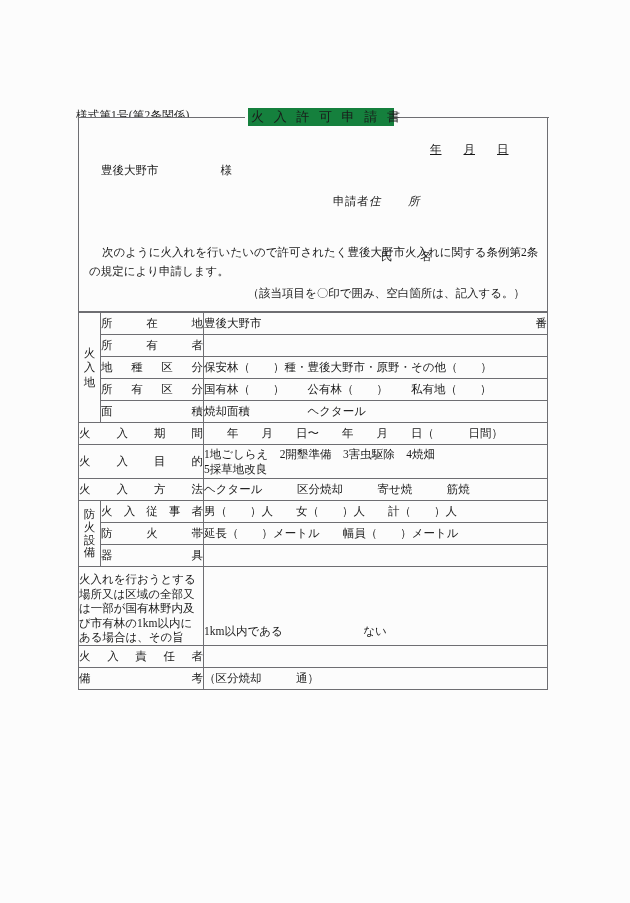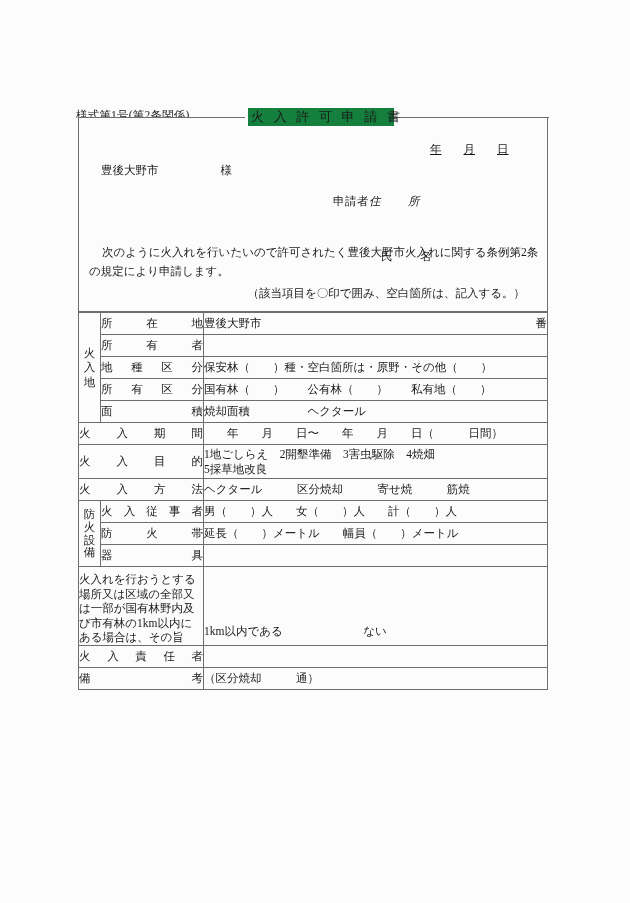--- a/index.html
+++ b/index.html
@@ -272,21 +272,21 @@
       </tr>
       <tr class="h-sm">
         <td class="rlabel">
           <div class="just">
             <span>地</span>
             <span>種</span>
             <span>区</span>
             <span>分</span>
           </div>
         </td>
-        <td class="value">保安林（　　）種・空白箇所は・原野・その他（　　）</td>
+        <td class="value">保安林（　　）種・豊後大野市・原野・その他（　　）</td>
       </tr>
       <tr class="h-sm">
         <td class="rlabel">
           <div class="just">
             <span>所</span>
             <span>有</span>
             <span>区</span>
             <span>分</span>
           </div>
         </td>

